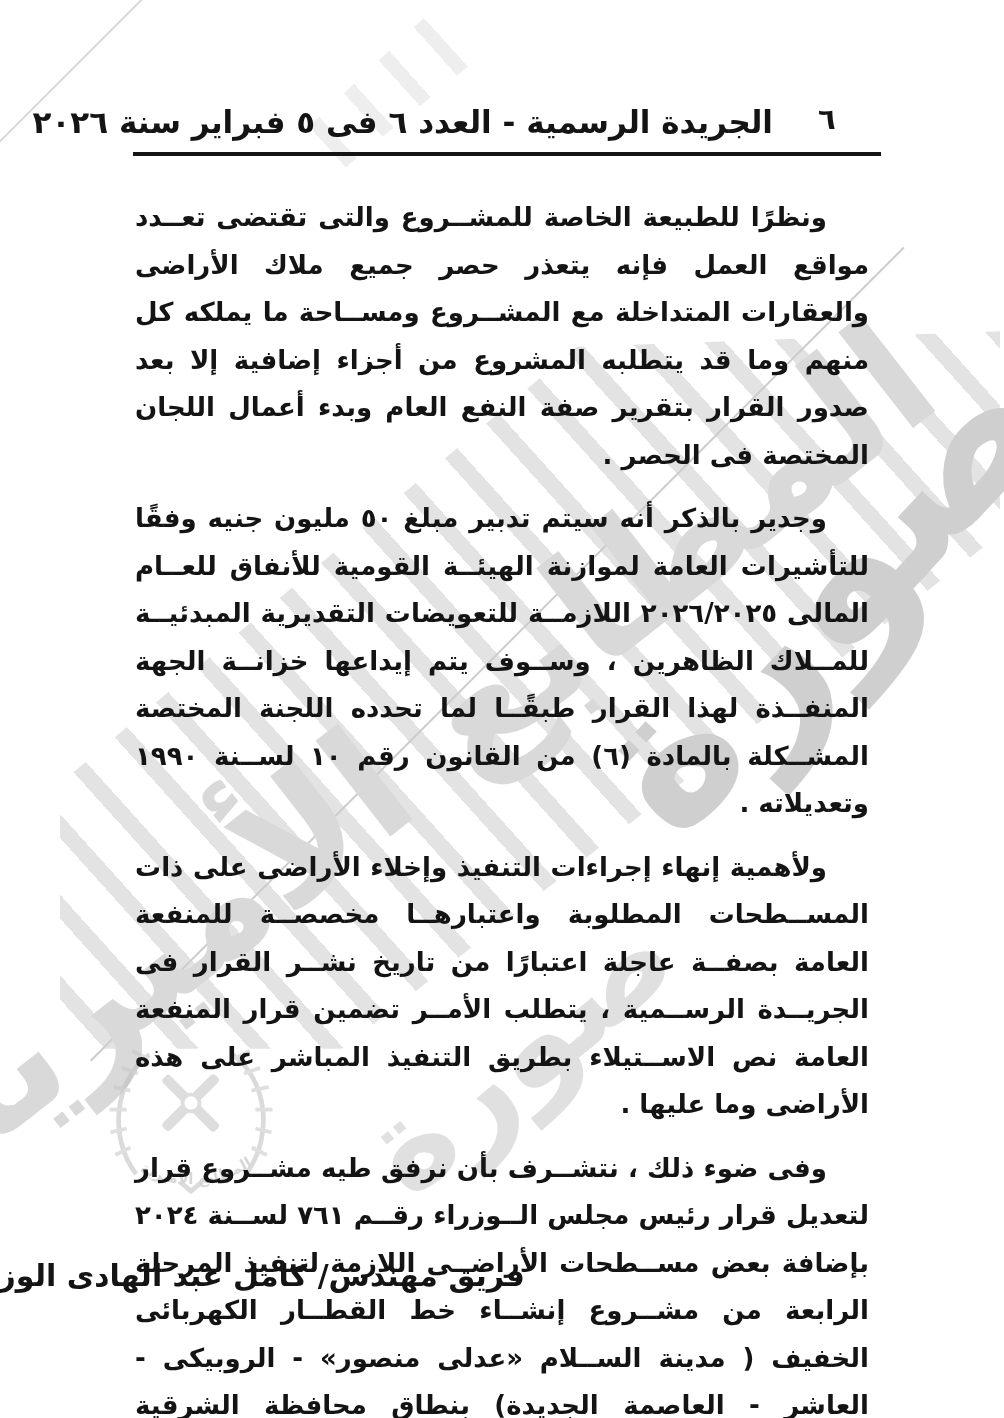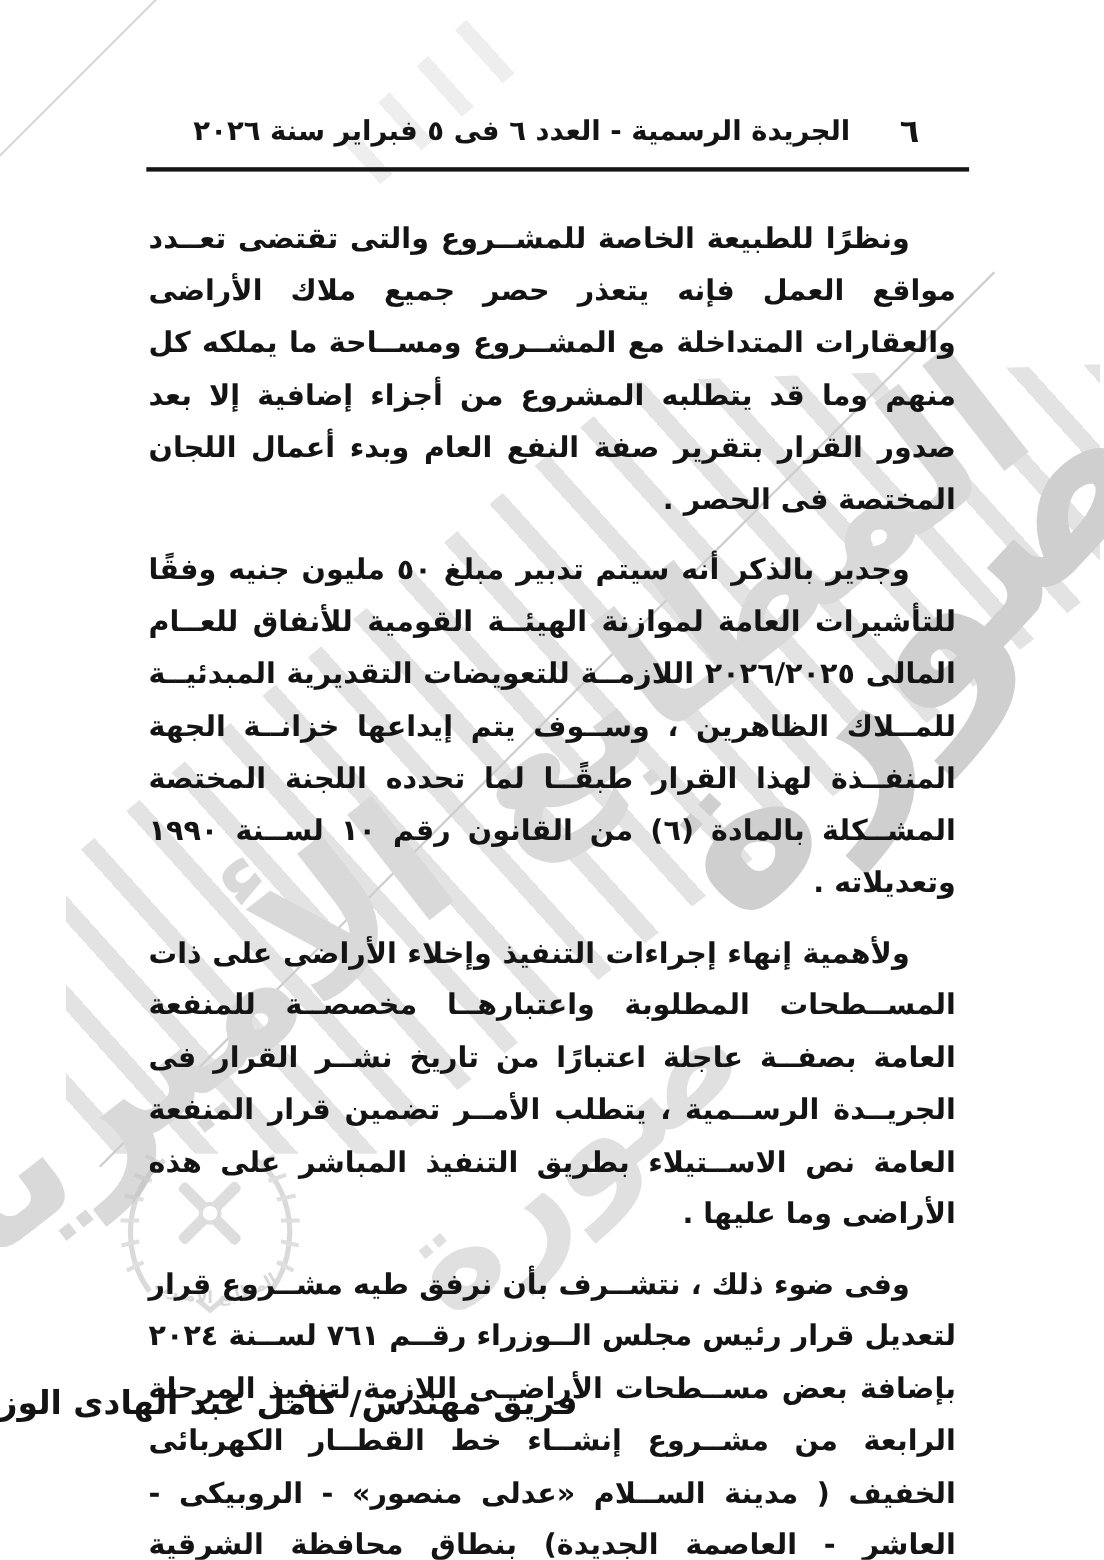--- a/index.html
+++ b/index.html
@@ -36,21 +36,21 @@
   .wm-frag-2{left:-80px;top:1040px;font-size:160px;transform:rotate(-38deg);transform-origin:left center;color:#d9d9d9;}
   .wm-frag-3{left:380px;top:1090px;font-size:130px;transform:rotate(-40deg);transform-origin:left center;color:#e0e0e0;}
   .seal{position:absolute;left:86px;top:1030px;width:210px;height:180px;opacity:.55;}
   
   .content{position:absolute;inset:0;z-index:1;}
   .page-number{
     position:absolute;top:102px;left:818px;font-size:29px;font-weight:bold;
   }
   .header-title{
     position:absolute;top:104px;right:231px;width:490px;text-align:center;
-    direction:rtl;font-size:25px;font-weight:bold;white-space:nowrap;
+    direction:rtl;font-size:31px;font-weight:bold;white-space:nowrap;
   }
   .header-rule{
     position:absolute;top:152px;left:133px;width:748px;height:4px;background:#141414;
   }
   .body-text{
     position:absolute;top:178px;right:119px;width:766px;
     direction:rtl;text-align:justify;font-size:26px;font-weight:bold;
     line-height:47.5px;color:#141414;
   }
   .body-text p{margin:16px;text-indent:42px;}

